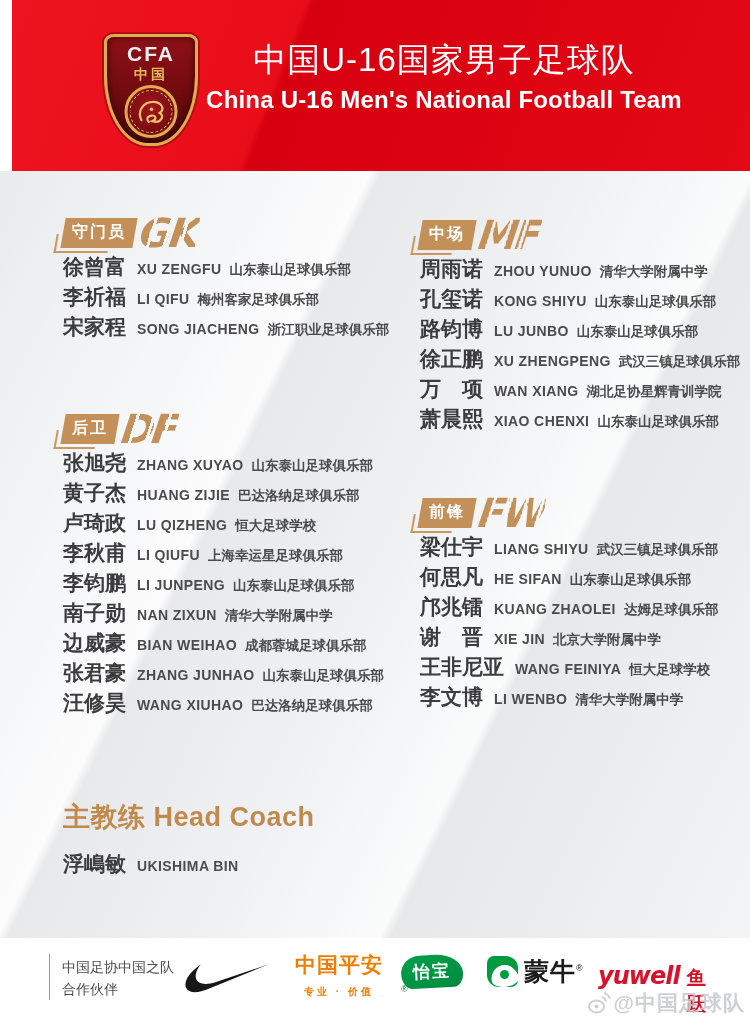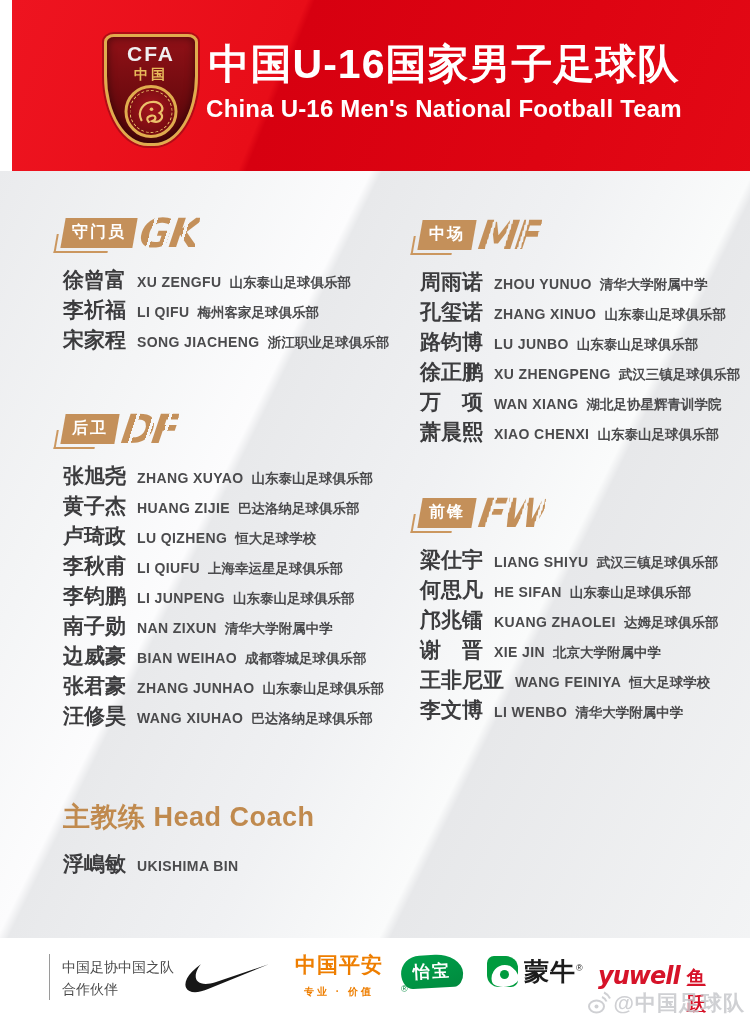--- a/index.html
+++ b/index.html
@@ -15,21 +15,21 @@
     border:3px solid #e0ac4e;border-radius:10px 10px 44px 44px/8px 8px 70px 70px;
     box-shadow:0 0 0 2px #b00d16, inset 0 0 10px rgba(0,0,0,.55);}
   .shield-cfa{margin-top:5px;text-align:center;color:#efeff2;font-weight:800;font-size:21px;letter-spacing:2px;}
   .shield-cn{text-align:center;color:#e8b95b;font-weight:700;font-size:14px;letter-spacing:3px;margin-top:0px;}
   .emblem{position:absolute;left:50%;transform:translateX(-50%);bottom:5px;width:53px;height:53px;border-radius:50%;
     box-sizing:border-box;border:3px solid #e0ac4e;
     background:radial-gradient(circle at 50% 42%,#a3151d 0%,#7c0d12 62%,#660a0e 100%);}
   .emblem::after{content:'';position:absolute;inset:2px;border:1px dashed #eec36a;border-radius:50%;}
   .emblem svg{position:absolute;left:50%;top:50%;transform:translate(-50%,-50%);}
   .title-block{position:absolute;left:178px;top:42px;width:508px;text-align:center;color:#fff;}
-  .title-cn{font-size:41px;font-weight:700;letter-spacing:1px;line-height:1.1;}
+  .title-cn{font-size:33px;font-weight:400;letter-spacing:1px;line-height:1.1;}
   .title-en{font-size:24px;font-weight:700;margin-top:8px;letter-spacing:0.2px;}
 
   
   .bodyarea{position:absolute;left:0;top:171px;width:750px;height:767px;
     background:linear-gradient(116deg,#eaebed 0%,#f4f5f6 20%,#fcfcfd 33%,#e8e9eb 34%,#f0f1f3 52%,#fafbfb 67%,#e7e8ea 68%,#f3f4f5 100%);}
   .pos-section{position:absolute;}
   .sec-gk{left:63px;top:44px;}
   .sec-mf{left:420px;top:46px;}
   .sec-df{left:63px;top:240px;}
   .sec-fw{left:420px;top:324px;}
@@ -41,21 +41,21 @@
     border-left:2px solid #cb975f;border-bottom:2px solid #cb975f;}
   .ribbon-tag>span{display:inline-block;transform:skewX(10deg);letter-spacing:2px;}
   .pos-letters{margin-left:5px;font-family:"DejaVu Sans","Liberation Sans",sans-serif;
     font-style:italic;font-weight:800;font-size:40px;line-height:.85;letter-spacing:-3px;
     transform:skewX(-8deg);color:#c4905a;
     background-image:repeating-linear-gradient(100deg,#c4905a 0 13px,rgba(196,144,90,0) 13px 16px);}
   @supports ((-webkit-background-clip:text) or (background-clip:text)){
     .pos-letters{-webkit-background-clip:text;background-clip:text;color:transparent;}
   }
 
-  .players{display:flex;flex-direction:column;gap:5px;margin-top:18px;}
+  .players{display:flex;flex-direction:column;gap:5px;margin-top:5px;}
   .player-row{display:flex;align-items:baseline;line-height:22px;white-space:nowrap;}
   .p-cn{font-size:21px;font-weight:700;color:#3c3c3e;white-space:pre;}
   .p-en{font-size:14px;font-weight:600;color:#4b4b4d;margin-left:11px;letter-spacing:.4px;}
   .p-club{font-size:13.5px;font-weight:600;color:#4b4b4d;margin-left:8px;}
 
   .coach{position:absolute;left:63px;top:628px;}
   .coach-title{color:#c08a4e;font-size:27px;font-weight:800;letter-spacing:.5px;}
   .coach-row{margin-top:15px;display:flex;align-items:baseline;}
 
   
@@ -149,21 +149,21 @@
       <div class="players">
 
           <div class="player-row">
             <span class="p-cn">周雨诺</span>
             <span class="p-en">ZHOU YUNUO</span>
             <span class="p-club">清华大学附属中学</span>
           </div>
 
           <div class="player-row">
             <span class="p-cn">孔玺诺</span>
-            <span class="p-en">ZHANG XINUO</span>
+            <span class="p-en">KONG SHIYU</span>
             <span class="p-club">山东泰山足球俱乐部</span>
           </div>
 
           <div class="player-row">
             <span class="p-cn">路钧博</span>
             <span class="p-en">LU JUNBO</span>
             <span class="p-club">山东泰山足球俱乐部</span>
           </div>
 
           <div class="player-row">

